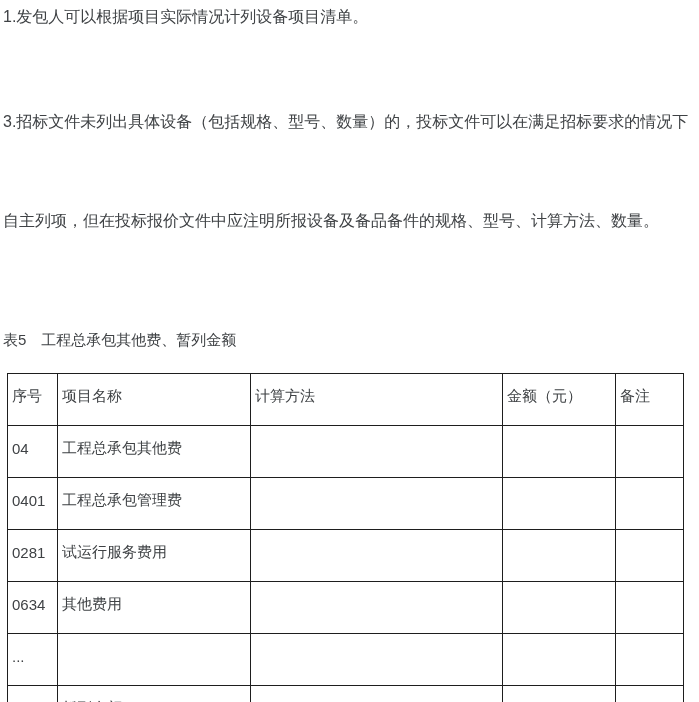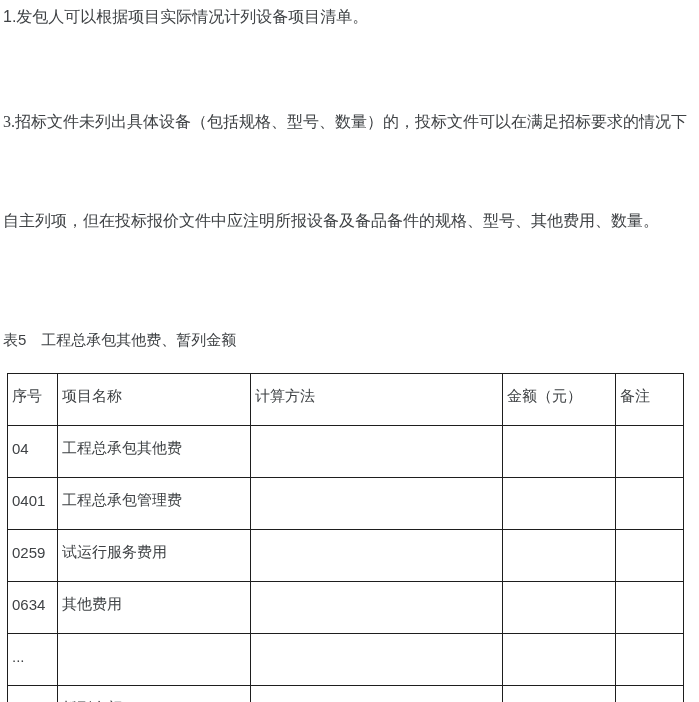--- a/index.html
+++ b/index.html
@@ -11,21 +11,21 @@
     font-family: "Liberation Sans", sans-serif;
     color: #3f4245;
   }
   .doc { padding: 0 4px 0 3px; }
 
   .para {
     font-size: 16px;
     line-height: 33px;
     white-space: pre-wrap;
   }
-  .para .line { white-space: pre-wrap; font-family: Liberation Serif, serif; }
+  .para .line { white-space: pre-wrap; }
   .para-1 { margin: 0; }
   .para-3 { margin-top: 6px; }
 
   .table-caption {
     margin-top: 20px;
     font-size: 15px;
     line-height: 33px;
     white-space: pre-wrap;
   }
 
@@ -49,21 +49,21 @@
 </style>
 </head>
 <body>
 
 <div class="doc">
 
   <div class="para para-1">1.发包人可以根据项目实际情况计列设备项目清单。</div>
 
   <div class="para para-3">
     <div class="line">3.招标文件未列出具体设备（包括规格、型号、数量）的，投标文件可以在满足招标要求的情况下</div>
-    <div class="line">自主列项，但在投标报价文件中应注明所报设备及备品备件的规格、型号、其他费用、数量。</div>
+    <div class="line">自主列项，但在投标报价文件中应注明所报设备及备品备件的规格、型号、计算方法、数量。</div>
   </div>
 
   <div class="table-caption">表5　工程总承包其他费、暂列金额</div>
 
   <table class="fees">
     <colgroup>
       <col style="width:50px">
       <col style="width:193px">
       <col style="width:252px">
       <col style="width:113px">
@@ -85,21 +85,21 @@
         <td></td>
       </tr>
       <tr class="row-h">
         <td>0401</td>
         <td>工程总承包管理费</td>
         <td></td>
         <td></td>
         <td></td>
       </tr>
       <tr class="row-h">
-        <td>0259</td>
+        <td>0281</td>
         <td>试运行服务费用</td>
         <td></td>
         <td></td>
         <td></td>
       </tr>
       <tr class="row-h">
         <td>0634</td>
         <td>其他费用</td>
         <td></td>
         <td></td>

